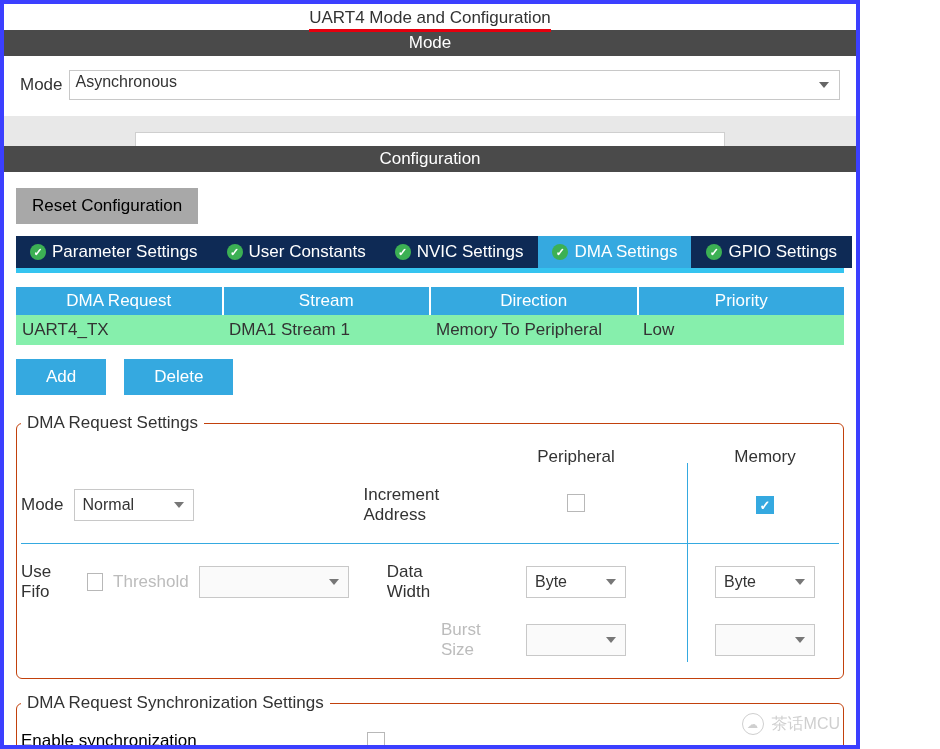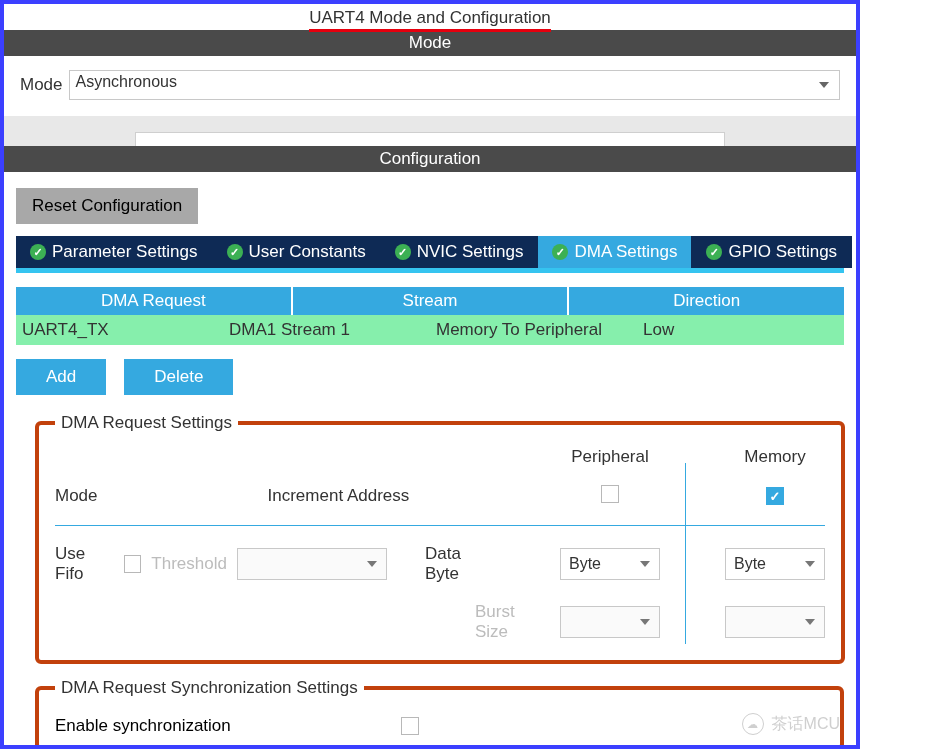--- a/index.html
+++ b/index.html
@@ -47,21 +47,21 @@
     border-right: 2px solid #fff;
   }
   .table-head div:last-child { border-right: none; }
   .table-row { display: flex; background: #86efac; }
   .table-row div { flex: 1; font-size: 17px; color: #333; padding: 5px 6px; }
   .btn-row { display: flex; gap: 18px; margin: 14px 0 18px; }
   .btn-cyan {
     background: #35a9e0; color: #fff; border: none; font-size: 17px; padding: 8px 30px; cursor: pointer;
   }
   fieldset {
-    border: 4px solid #c2410c; border-radius: 6px; padding: 14px 16px 18px; margin-bottom: 14px; margin-left: 19px;
+    border: 1px solid #c2410c; border-radius: 6px; padding: 14px 4px 18px; margin-bottom: 14px;
   }
   legend { font-size: 17px; color: #333; padding: 0 6px; }
   .settings-grid {
     display: grid; grid-template-columns: 440px 230px 1fr; align-items: center; row-gap: 18px;
   }
   .settings-grid .hdr { font-size: 17px; text-align: center; color: #333; }
   .col-divider { border-left: 1px solid #35a9e0; position:absolute; right:155px; top:30px; bottom:16px;}
   .row-divider { border-top: 1px solid #35a9e0; grid-column: 1 / -1; height:0;}
   .inline { display: flex; align-items: center; gap: 10px; font-size: 17px; color: #333; }
   .sel {
@@ -141,20 +141,21 @@
         <span class="check">✓</span>
         <span>GPIO Settings</span>
       </div>
     </div>
     <div class="cyan-bar"></div>
 
     <div class="table-head">
       <div>DMA Request</div>
       <div>Stream</div>
       <div>Direction</div>
+      <div>Priority</div>
     </div>
     <div class="table-row">
       <div>UART4_TX</div>
       <div>DMA1 Stream 1</div>
       <div>Memory To Peripheral</div>
       <div>Low</div>
     </div>
 
     <div class="btn-row">
       <button class="btn-cyan">Add</button>
@@ -165,39 +166,42 @@
       <legend>DMA Request Settings</legend>
       <div class="col-divider"></div>
       <div class="settings-grid">
 
         <div></div>
         <div class="hdr">Peripheral</div>
         <div class="hdr">Memory</div>
 
         <div class="inline">
           <span>Mode</span>
+          <div class="sel">
+            <span>Normal</span>
+          </div>
           <span style="margin-left:160px">Increment Address</span>
         </div>
         <div class="center">
           <span class="chk"></span>
         </div>
         <div class="center">
           <span class="chk checked">✓</span>
         </div>
 
         <div class="row-divider"></div>
 
         <div class="inline">
           <span>Use Fifo</span>
           <span class="chk"></span>
           <span class="muted">Threshold</span>
           <div class="sel disabled" style="min-width:150px">
             <span></span>
           </div>
-          <span style="margin-left:28px">Data Byte</span>
+          <span style="margin-left:28px">Data Width</span>
         </div>
         <div class="center">
           <div class="sel small">
             <span>Byte</span>
           </div>
         </div>
         <div class="center">
           <div class="sel small">
             <span>Byte</span>
           </div>

